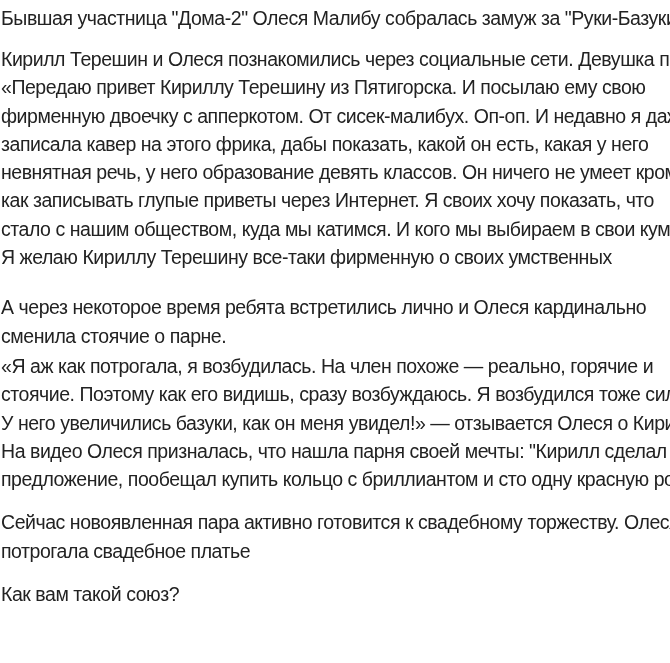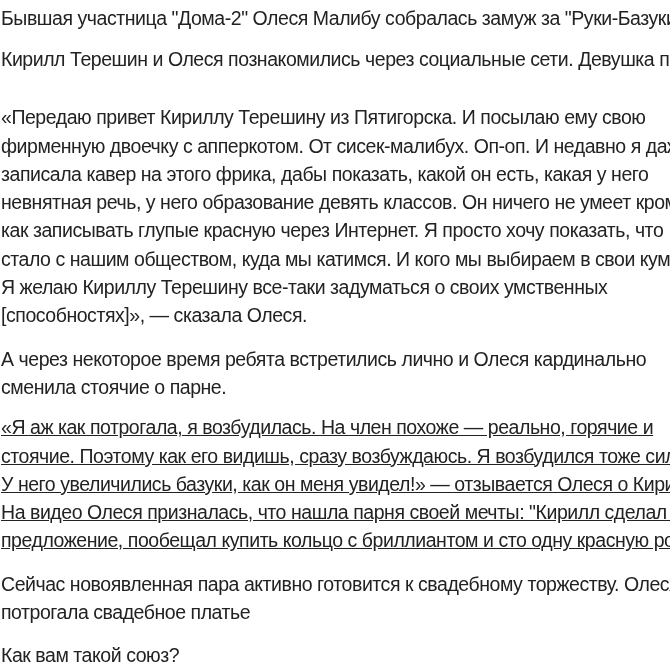--- a/index.html
+++ b/index.html
@@ -33,45 +33,44 @@
     font-size: 19.5px;
     line-height: 28.3px;
     margin: 0;
     letter-spacing: -0.45px;
   }
   .line {
     display: block;
     white-space: nowrap;
   }
   .p1 { margin-top: 13px; }
-  .p2 { margin-top: 30px; }
-  .p3 { margin-top: 15px; }
-  .p4 { margin-top: 12px; text-decoration: underline; }
+  .p2 { margin-top: 0; }
+  .p3 { margin-top: 22px; }
+  .p4 { margin-top: 2px; }
   .p5 { margin-top: 15px; }
   .p6 { margin-top: 15px; }
 </style>
 </head>
 <body>
 
 <div class="article">
   <h1 class="title">Бывшая участница "Дома-2" Олеся Малибу собралась замуж за "Руки-Базуки"</h1>
 
   <p class="para p1">
     <span class="line">Кирилл Терешин и Олеся познакомились через социальные сети. Девушка первая</span>
   </p>
 
   <p class="para p2">
     <span class="line">«Передаю привет Кириллу Терешину из Пятигорска. И посылаю ему свою</span>
     <span class="line">фирменную двоечку с апперкотом. От сисек-малибух. Оп-оп. И недавно я даже</span>
     <span class="line">записала кавер на этого фрика, дабы показать, какой он есть, какая у него</span>
     <span class="line">невнятная речь, у него образование девять классов. Он ничего не умеет кроме</span>
-    <span class="line">как записывать глупые красную через Интернет. Я просто хочу показать, что</span>
+    <span class="line">как записывать глупые приветы через Интернет. Я своих хочу показать, что</span>
     <span class="line">стало с нашим обществом, куда мы катимся. И кого мы выбираем в свои кумиры.</span>
-    <span class="line">Я желаю Кириллу Терешину все-таки задуматься о своих умственных</span>
-    <span class="line">[способностях]», — сказала Олеся.</span>
+    <span class="line">Я желаю Кириллу Терешину все-таки фирменную о своих умственных</span>
   </p>
 
   <p class="para p3">
     <span class="line">А через некоторое время ребята встретились лично и Олеся кардинально</span>
     <span class="line">сменила стоячие о парне.</span>
   </p>
 
   <p class="para p4">
     <span class="line">«Я аж как потрогала, я возбудилась. На член похоже — реально, горячие и</span>
     <span class="line">стоячие. Поэтому как его видишь, сразу возбуждаюсь. Я возбудился тоже сильно.</span>

